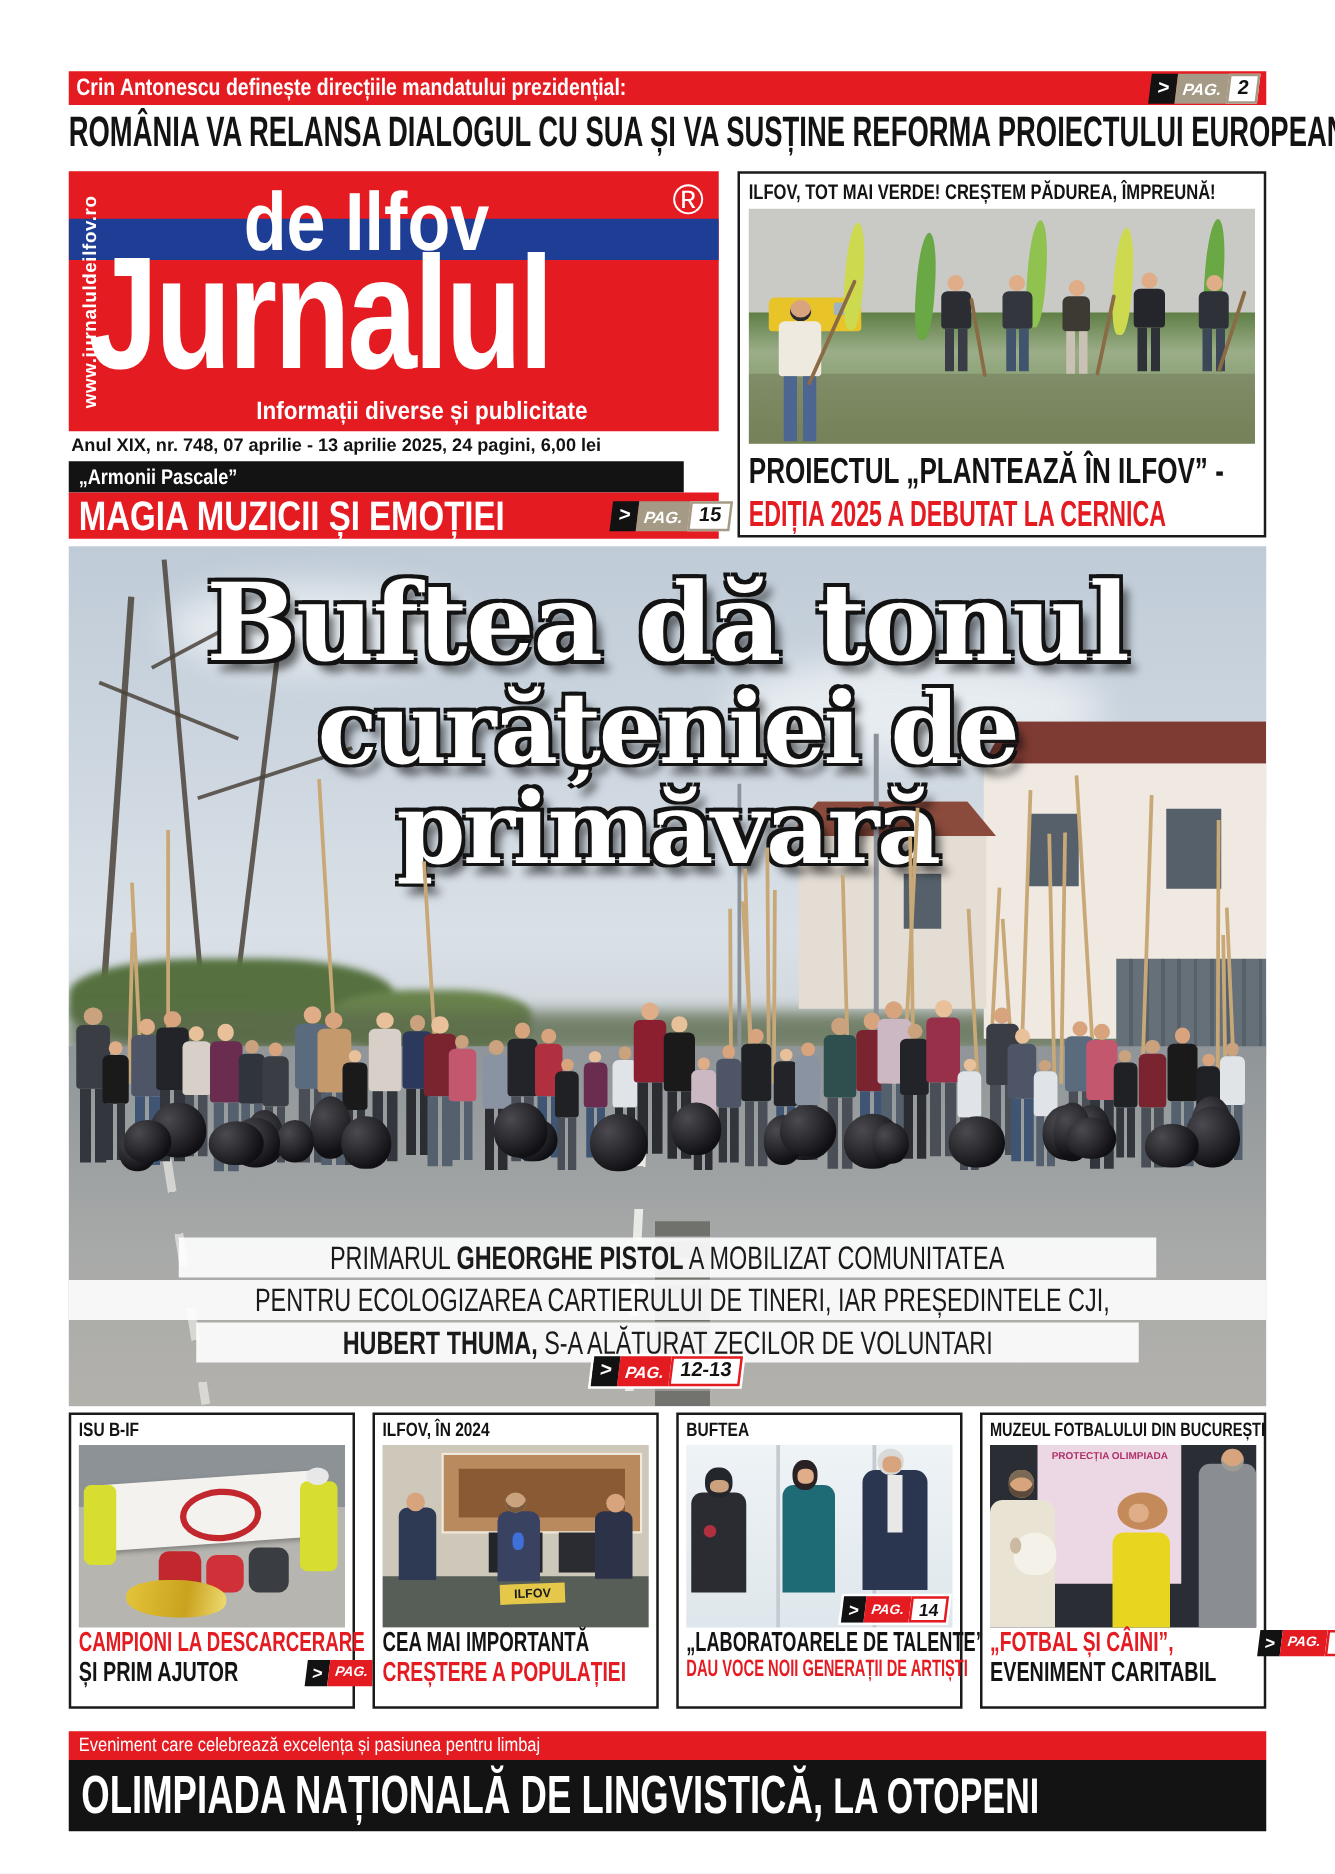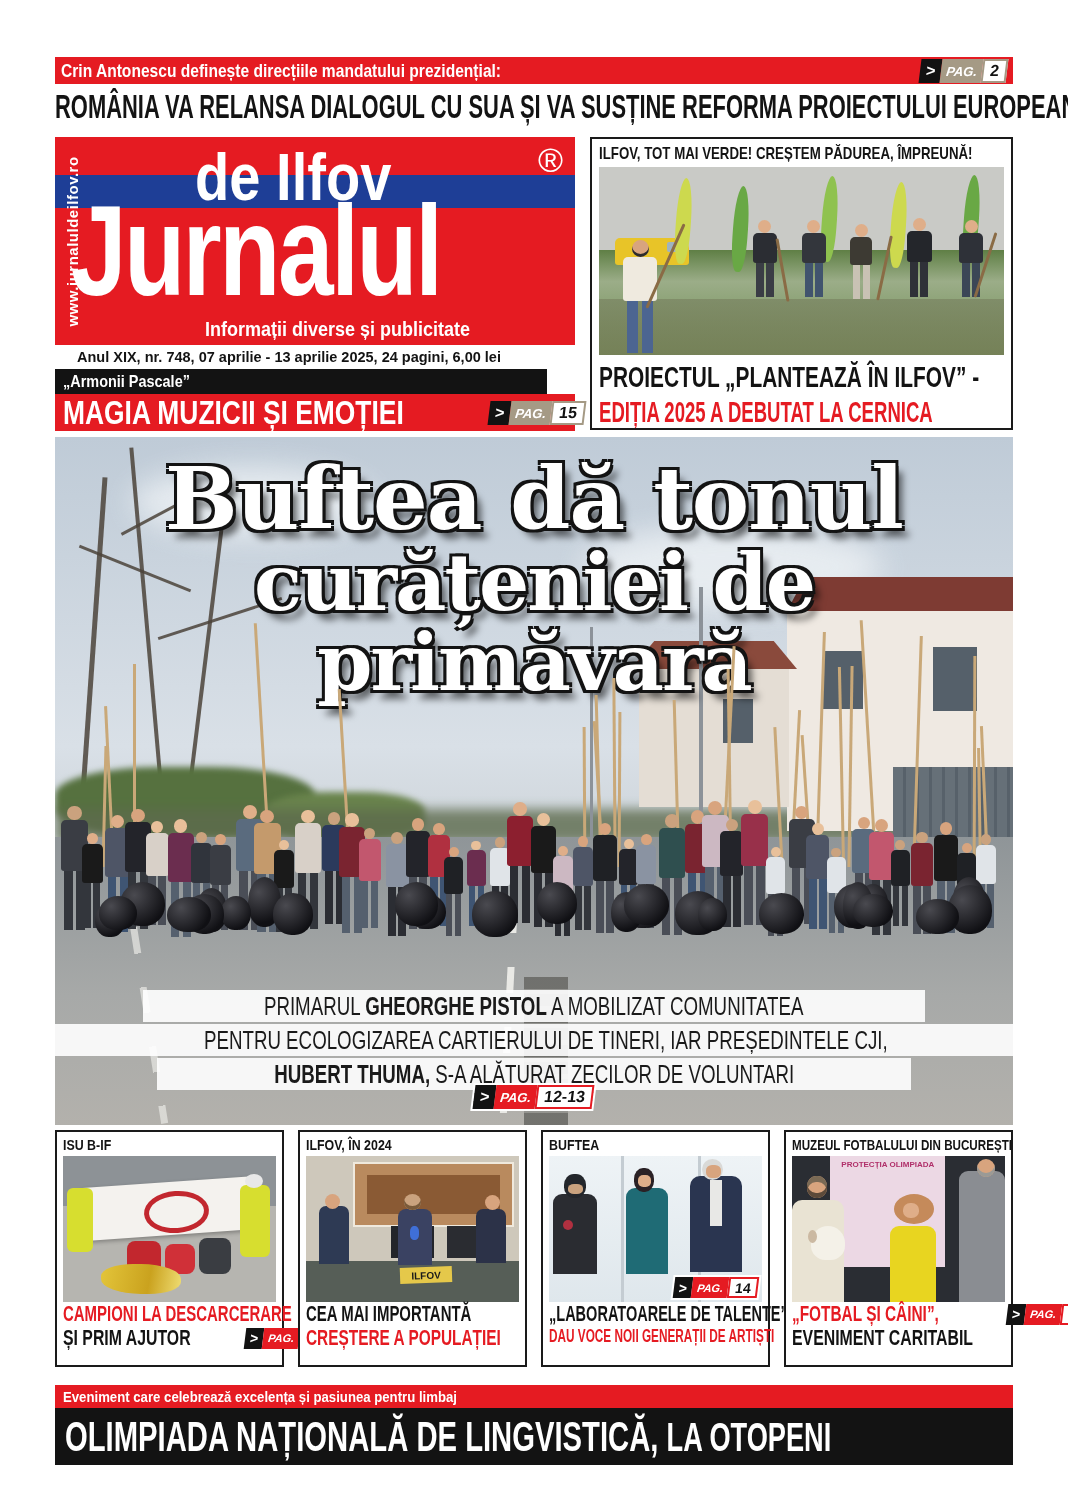--- a/index.html
+++ b/index.html
@@ -31,21 +31,21 @@
 
   
   .logo{left:55px;top:137px;width:520px;height:208px;background:#e51b22;overflow:hidden;}
   .logo .stripe{position:absolute;left:0;top:38px;width:100%;height:33px;background:#1e3e96;}
   .logo .site{position:absolute;left:-84px;top:96px;width:202px;transform:rotate(-90deg);
               color:#fff;font-weight:700;font-size:15px;text-align:center;letter-spacing:.5px;}
   .logo .ttop{position:absolute;left:140px;top:2px;color:#fff;font-weight:700;font-size:66px;}
   .logo .reg{position:absolute;right:12px;top:4px;color:#fff;font-size:34px;font-weight:400;}
   .logo .tmain{position:absolute;left:16px;top:40px;color:#fff;font-weight:700;font-size:128px;letter-spacing:-3px;}
   .logo .tag{position:absolute;left:150px;bottom:4px;color:#fff;font-weight:700;font-size:20px;}
-  .issue{left:57px;top:349px;color:#131313;font-weight:700;font-size:14.5px;margin-left:20px;}
+  .issue{left:57px;top:349px;color:#131313;font-weight:700;font-size:14.5px;}
   .promo-k{left:55px;top:369px;width:492px;height:25px;background:#131313;color:#fff;
            font-weight:700;font-size:17px;display:flex;align-items:center;padding:0 8px;box-sizing:border-box;}
   .promo{left:55px;top:394px;width:520px;height:37px;background:#e51b22;display:flex;
          align-items:center;padding:0 8px;box-sizing:border-box;}
   .promo .t{color:#fff;font-weight:700;font-size:33px;flex:1;}
 
   
   .plantbox{left:590px;top:137px;width:423px;height:293px;border:2px solid #1a1a1a;
             box-sizing:border-box;padding:5px 7px;background:#fff;}
   .plantbox .kick{color:#131313;font-weight:700;font-size:17px;}
@@ -101,21 +101,21 @@
   .card .kick{color:#131313;font-weight:700;font-size:15.5px;height:20px;}
   .cphoto{position:relative;width:100%;height:146px;overflow:hidden;background:#cfcfcb;}
   .card .t1,.card .t2{font-weight:700;font-size:22px;line-height:1.1;display:flex;align-items:center;gap:5px;}
   .card .badge{height:21px;}
   .card .badge .chev{font-size:14px;padding:0 5px;}
   .card .badge .num{font-size:14px;padding:0 5px;}
   .card .badge .pag{font-size:11px;}
 
   
   .botred{left:55px;top:1385px;width:958px;height:23px;background:#e51b22;color:#fff;
-          font-weight:700;font-size:15.5px;display:flex;align-items:center;padding:0 8px;box-sizing:border-box;text-align:center;}
+          font-weight:400;font-size:15.5px;display:flex;align-items:center;padding:0 8px;box-sizing:border-box;text-align:center;}
   .botblk{left:55px;top:1408px;width:958px;height:57px;background:#131313;color:#fff;
           display:flex;align-items:center;padding:0 10px;box-sizing:border-box;}
   .botblk .big{font-weight:700;font-size:43px;flex:1;}
 </style>
 </head>
 <body>
 
 <div class="page">
 
   <div class="abs topbar">

